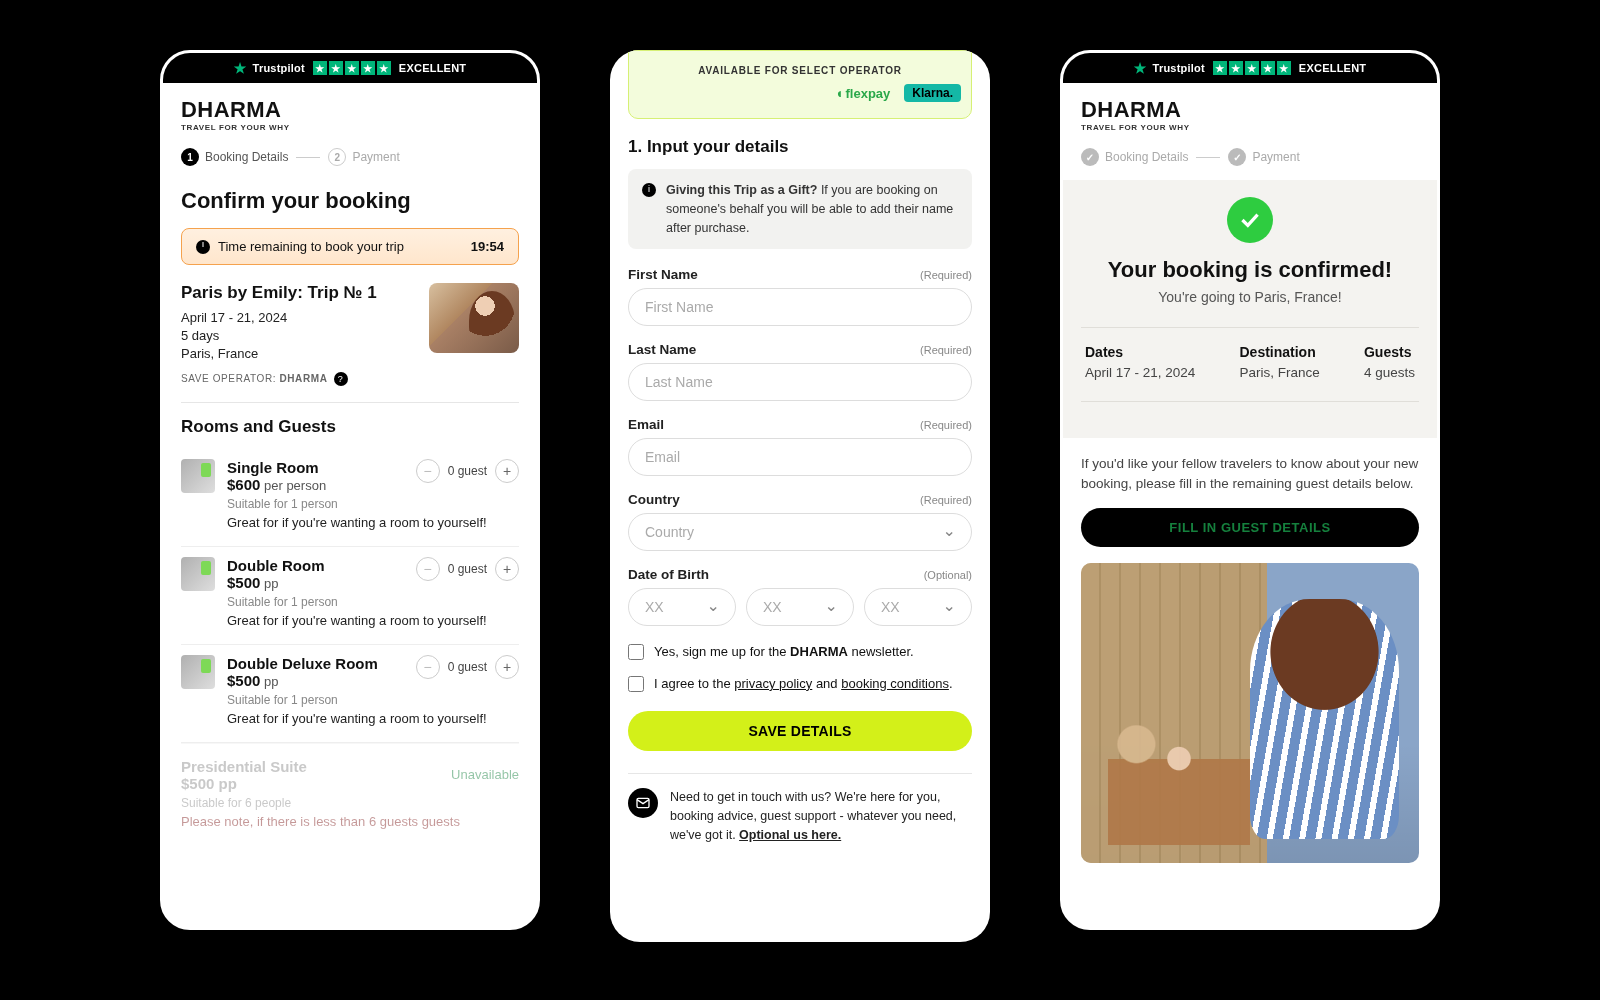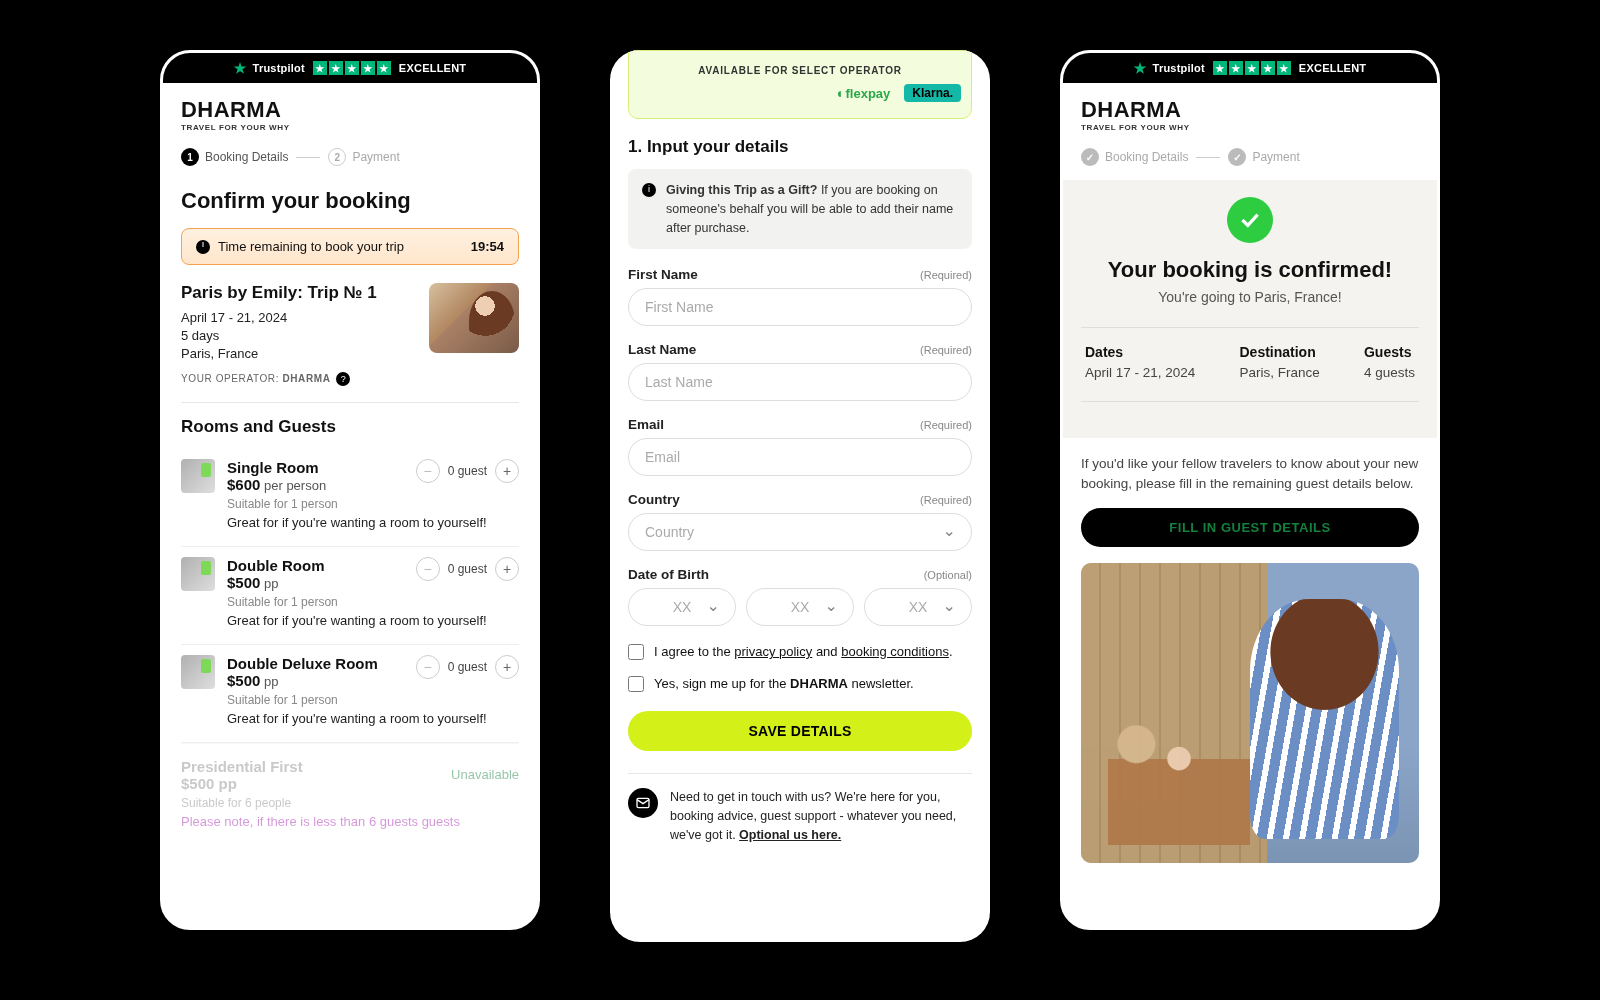--- a/index.html
+++ b/index.html
@@ -211,21 +211,21 @@
   .field .labelrow { display:flex;justify-content:space-between;align-items:baseline;margin-bottom:6px;}
   .field label { font-size:13.5px;font-weight:600;color:#222;}
   .field .req { font-size:11px;color:#888;}
   .input, .select {
     width:100%;border:1px solid #ddd;border-radius:22px;padding:10px 16px;font-size:14px;color:#333;outline:none;background:#fff;
   }
   .input::placeholder{color:#aaa;}
   .select { appearance:none;position:relative;color:#aaa;}
   .selwrap { position:relative; }
   .selwrap::after{content:"⌄";position:absolute;right:16px;top:8px;color:#888;pointer-events:none;}
-  .dobrow { display:flex;gap:10px;text-align:center; }
+  .dobrow { display:flex;gap:10px; }
   .dobrow .selwrap { flex:1; }
 
   .checkrow { padding: 0 18px 12px; display:flex;gap:10px;align-items:flex-start;font-size:13px;line-height:1.5;}
   .checkrow input { width:16px;height:16px;margin-top:2px;}
   .checkrow .link { text-decoration:underline;}
 
   .savebtn {
     margin: 6px 18px 14px;
     background:#d3f019;border:none;border-radius:22px;padding:12px;font-weight:800;font-size:14px;letter-spacing:0.02em;
     width:calc(100% - 36px);cursor:pointer;
@@ -343,21 +343,21 @@
         <h2>Paris by Emily: Trip № 1</h2>
         <div class="meta">
           <div>April 17 - 21, 2024</div>
           <div>5 days</div>
           <div>Paris, France</div>
         </div>
       </div>
       <div class="thumb"></div>
     </div>
     <div class="operator">
-      <span><span>YOUR OPERATOR: </span><b>DHARMA</b></span>
+      <span><span>SAVE OPERATOR: </span><b>DHARMA</b></span>
       <span class="q">?</span>
     </div>
     <div class="hr"></div>
     <h3 class="section">Rooms and Guests</h3>
 
     <div class="room">
       <div class="rthumb"></div>
       <div class="rinfo">
         <div style="display:flex;justify-content:space-between;align-items:flex-start;gap:8px;">
           <div>
@@ -410,27 +410,27 @@
         </div>
         <div class="rsuit">Suitable for 1 person</div>
         <div class="rdesc">Great for if you're wanting a room to yourself!</div>
       </div>
     </div>
 
     <div class="room unavail" style="border-top:1px solid #eee;padding-top:14px;">
       <div class="rinfo" style="flex:1;">
         <div style="display:flex;justify-content:space-between;align-items:center;">
           <div>
-            <div class="rname">Presidential First</div>
+            <div class="rname">Presidential Suite</div>
             <div class="rprice">$500 pp</div>
           </div>
           <div class="unavtag">Unavailable</div>
         </div>
         <div class="rsuit">Suitable for 6 people</div>
-        <div class="rdesc" style="color:#a21caf;">Please note, if there is less than 6 guests guests</div>
+        <div class="rdesc" style="color:#7f1d1d;">Please note, if there is less than 6 guests guests</div>
       </div>
     </div>
   </div>
 </div>
 
 <div class="phone p2">
   <div class="paybanner">
     <div class="avail">AVAILABLE FOR SELECT OPERATOR</div>
     <div class="logos">
       <span class="flexpay">flexpay</span>
@@ -490,25 +490,25 @@
           <div class="select">XX</div>
         </div>
       <div class="selwrap">
           <div class="select">XX</div>
         </div>
     </div>
   </div>
 
   <div class="checkrow">
     <input type="checkbox" style="">
-    <div><span>I agree to the </span><span class="link">privacy policy</span><span> and </span><span class="link">booking conditions</span><span>.</span></div>
+    <div><span>Yes, sign me up for the </span><b>DHARMA</b><span> newsletter.</span></div>
   </div>
   <div class="checkrow">
     <input type="checkbox" style="">
-    <div><span>Yes, sign me up for the </span><b>DHARMA</b><span> newsletter.</span></div>
+    <div><span>I agree to the </span><span class="link">privacy policy</span><span> and </span><span class="link">booking conditions</span><span>.</span></div>
   </div>
 
   <button class="savebtn">SAVE DETAILS</button>
   <div class="hr2"></div>
   <div class="contact">
     <div class="mailicon">
       <svg viewBox="0 0 24 24" width="16" height="16" fill="none" stroke="#fff" stroke-width="2">
           <rect x="3" y="5" width="18" height="14" rx="2"></rect>
           <path d="M3 7l9 6 9-6"></path>
         </svg>

